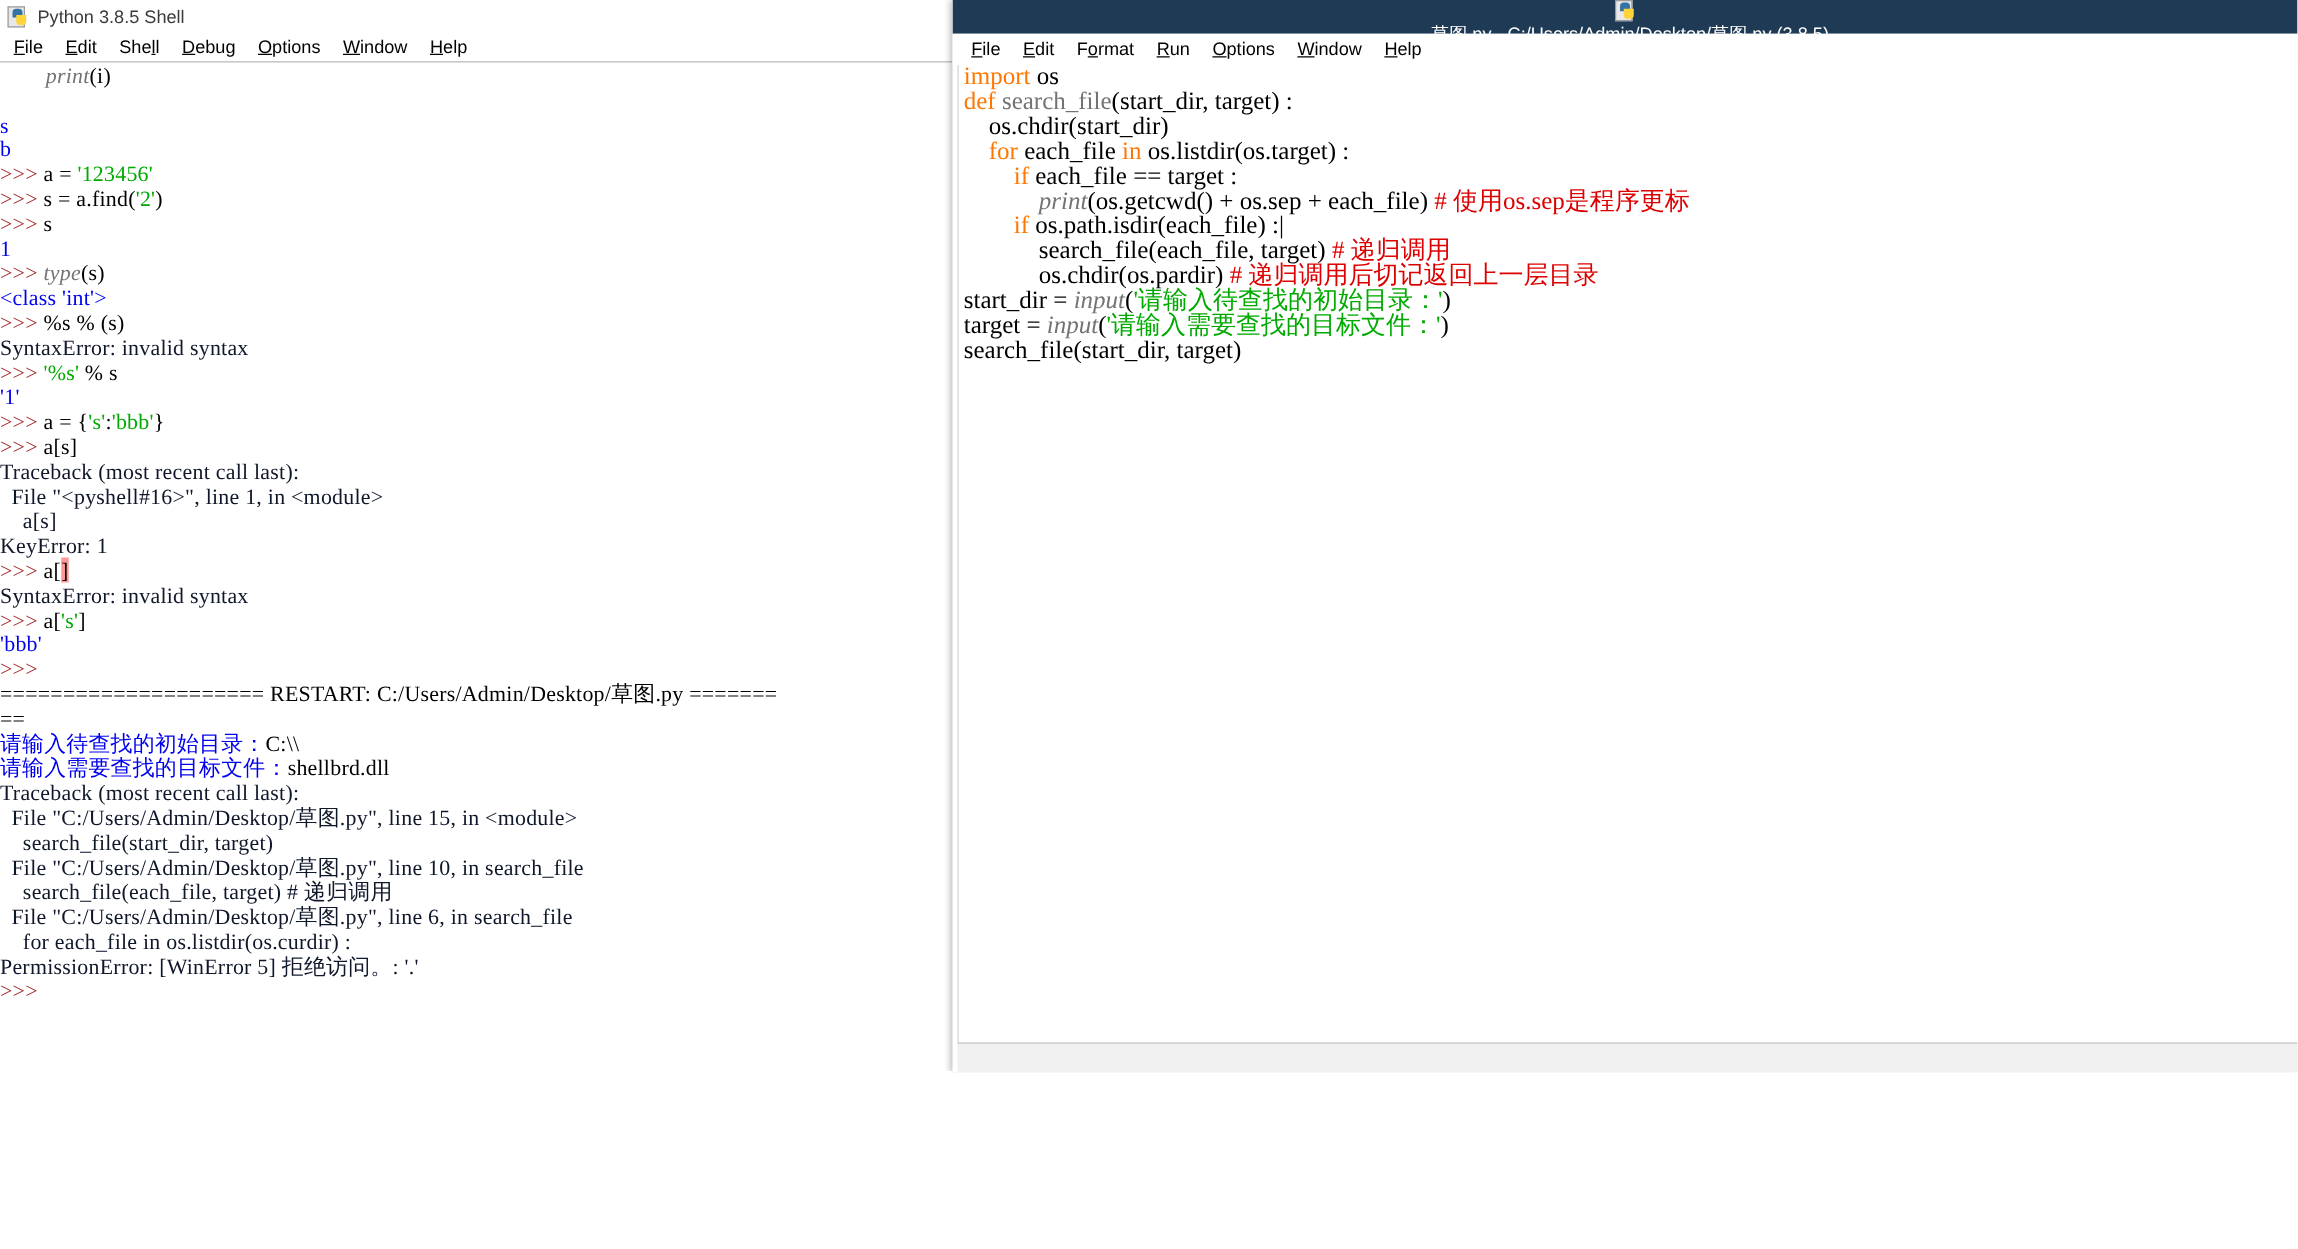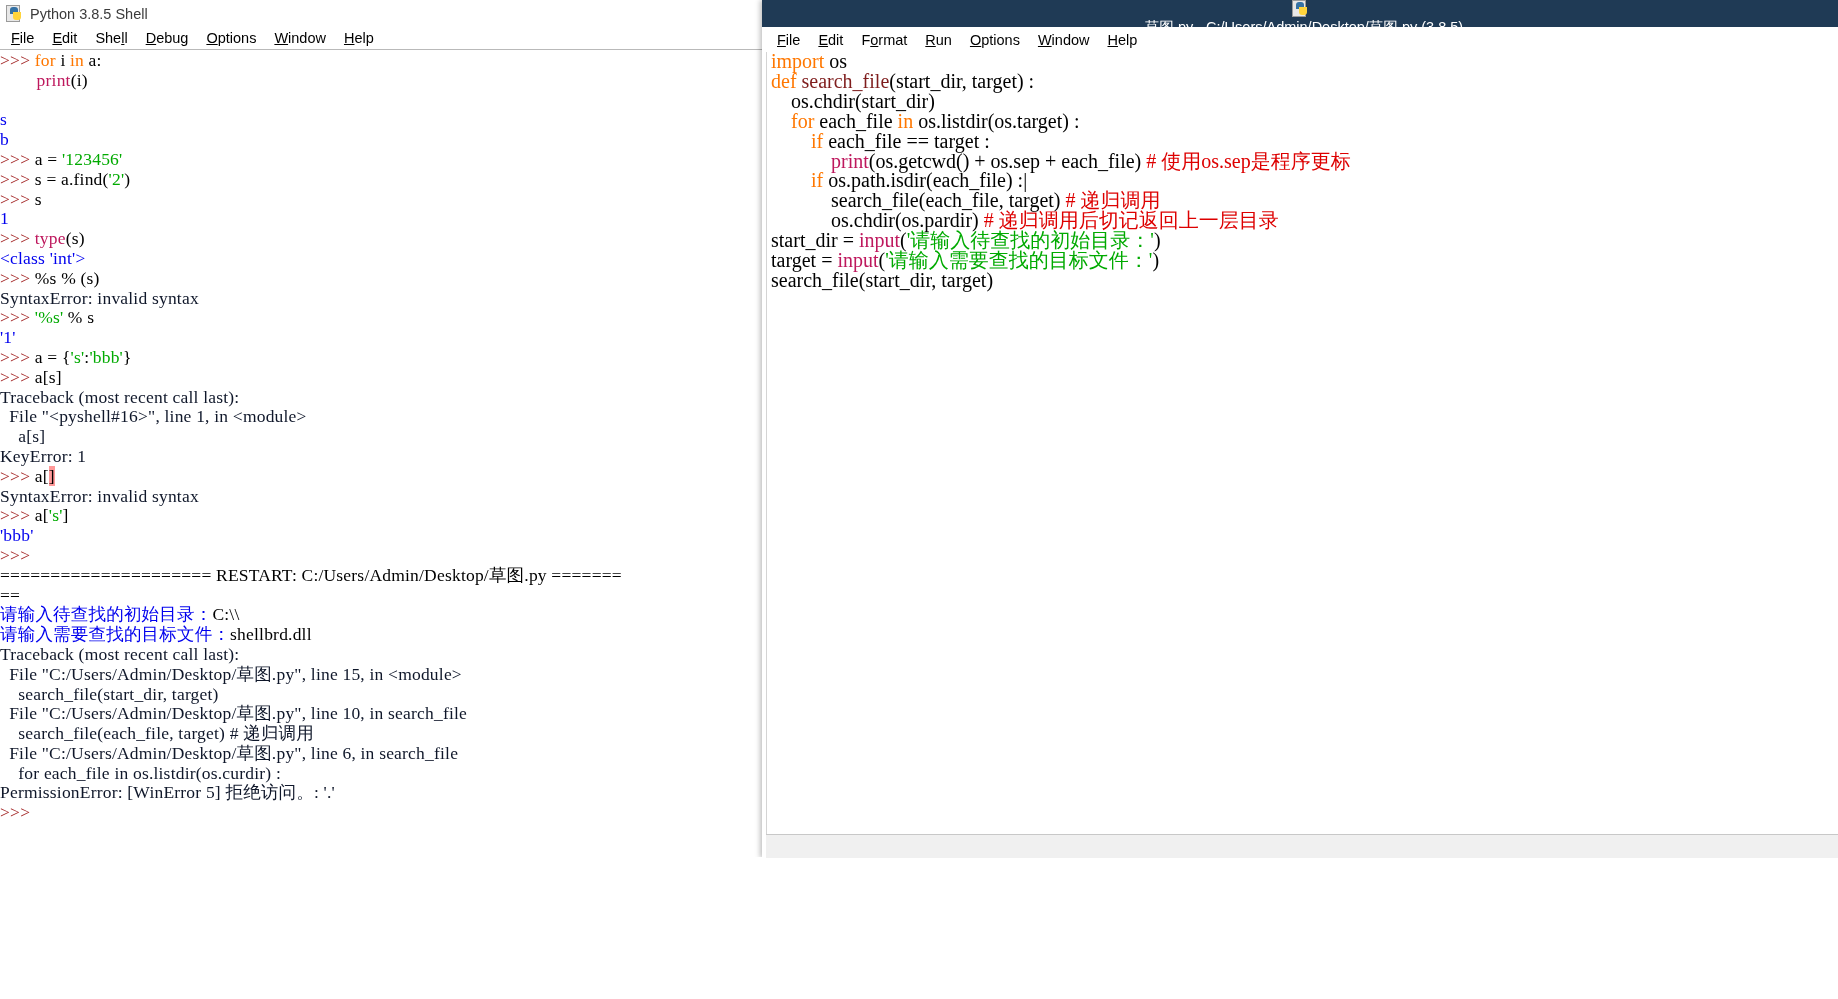--- a/index.html
+++ b/index.html
@@ -20,22 +20,22 @@
        padding:0 9px;white-space:nowrap;cursor:default;}
   .menu-item u{text-decoration:underline;}
   #shell-text{position:absolute;left:0;top:51px;width:762px;height:807px;
        background:#ffffff;overflow:hidden;}
   .sline{font-family:"Liberation Serif",serif;font-size:17.5px;line-height:19.8px;
        white-space:pre;color:#000000;padding-left:0px;letter-spacing:0.2px;}
 
   
   .c-prompt{color:#a52a2a;}        
   .c-kw{color:#ff7700;}            
-  .c-builtin{color:#be185d;}       
-  .c-def{color:#7f1d1d;font-family:Liberation Serif, serif;}           
+  .c-builtin{color:#737373;font-style:italic;}       
+  .c-def{color:#737373;font-family:Liberation Serif, serif;}           
   .c-str{color:#00aa00;}           
   .c-out{color:#0000ee;}           
   .c-err{color:#0f172a;margin-top:46px;}           
   .c-cmt{color:#dd0000;}           
   .c-plain{color:#000000;}
   .hl{background:#ff9999;}         
 
   
   #editor-window{position:absolute;left:762px;top:0;width:1076px;height:858px;
        background:#ffffff;box-shadow:-2px 0 5px rgba(0,0,0,.25);overflow:hidden;}
@@ -84,21 +84,20 @@
     <span class="menu-item"><u>F</u>ile</span>
     <span class="menu-item"><u>E</u>dit</span>
     <span class="menu-item">She<u>l</u>l</span>
     <span class="menu-item"><u>D</u>ebug</span>
     <span class="menu-item"><u>O</u>ptions</span>
     <span class="menu-item"><u>W</u>indow</span>
     <span class="menu-item"><u>H</u>elp</span>
   </div>
 
   <div id="shell-text">
-      <div class="sline"><span class="c-prompt">&gt;&gt;&gt; </span><span class="c-kw">for</span><span class="c-plain"> i </span><span class="c-kw">in</span><span class="c-plain"> a:</span></div>
       <div class="sline"><span class="c-plain">        </span><span class="c-builtin">print</span><span class="c-plain">(i)</span></div>
       <div class="sline"><span class="c-plain">        </span></div>
       <div class="sline"><span class="c-plain"></span></div>
       <div class="sline"><span class="c-out">s</span></div>
       <div class="sline"><span class="c-out">b</span></div>
       <div class="sline"><span class="c-prompt">&gt;&gt;&gt; </span><span class="c-plain">a = </span><span class="c-str">'123456'</span></div>
       <div class="sline"><span class="c-prompt">&gt;&gt;&gt; </span><span class="c-plain">s = a.find(</span><span class="c-str">'2'</span><span class="c-plain">)</span></div>
       <div class="sline"><span class="c-prompt">&gt;&gt;&gt; </span><span class="c-plain">s</span></div>
       <div class="sline"><span class="c-out">1</span></div>
       <div class="sline"><span class="c-prompt">&gt;&gt;&gt; </span><span class="c-builtin">type</span><span class="c-plain">(s)</span></div>

